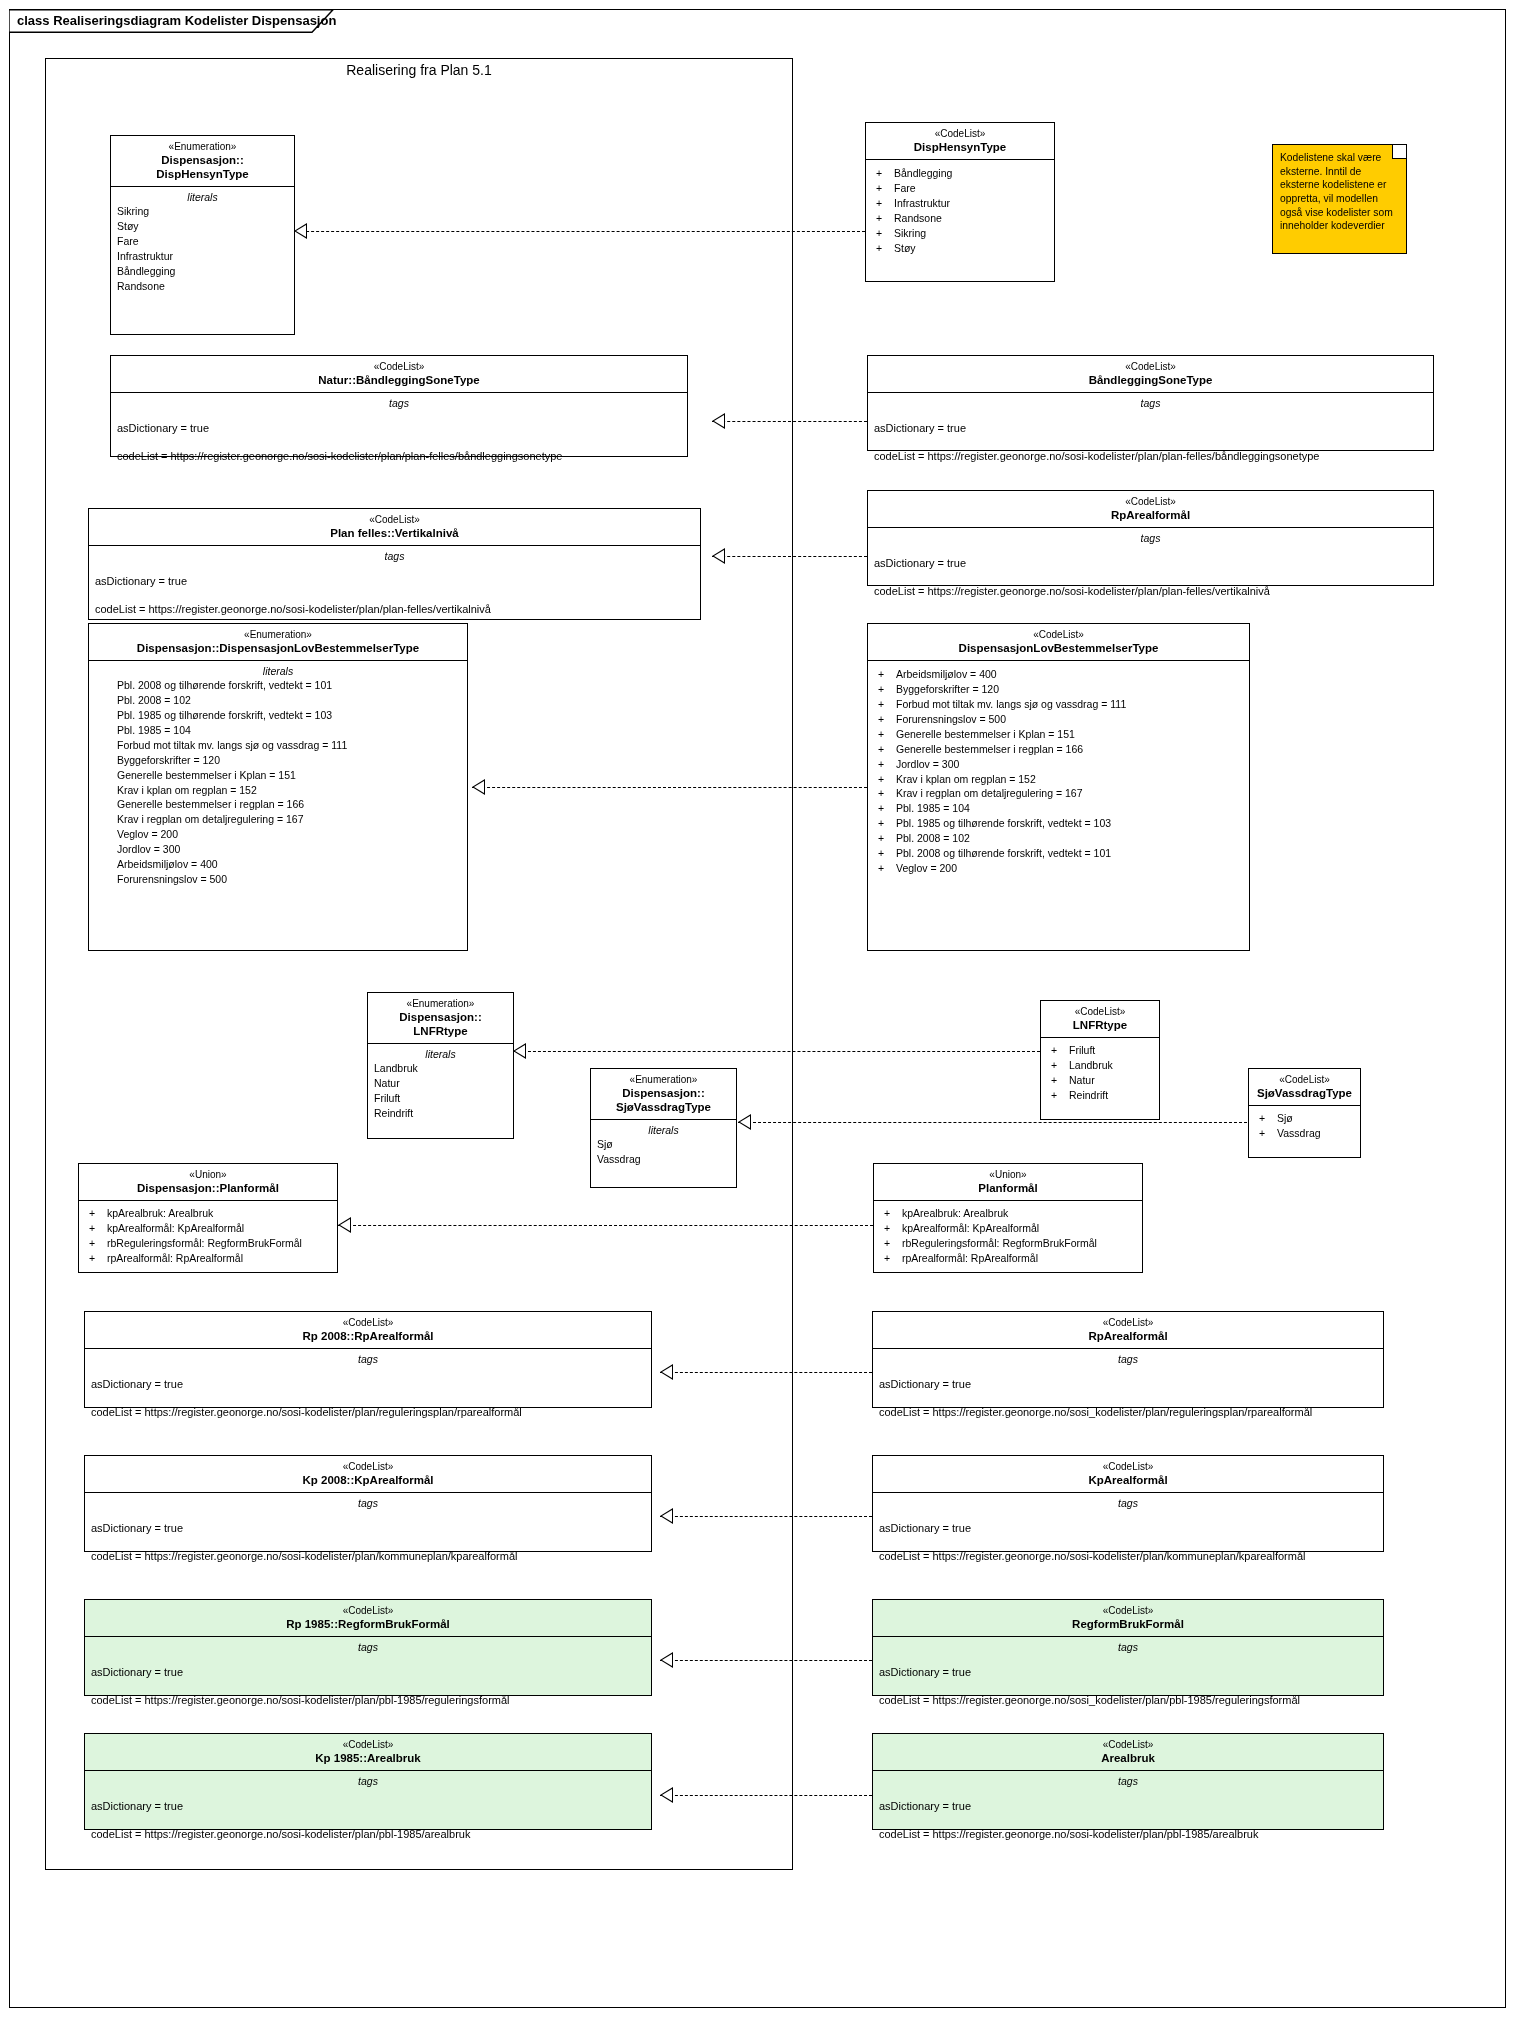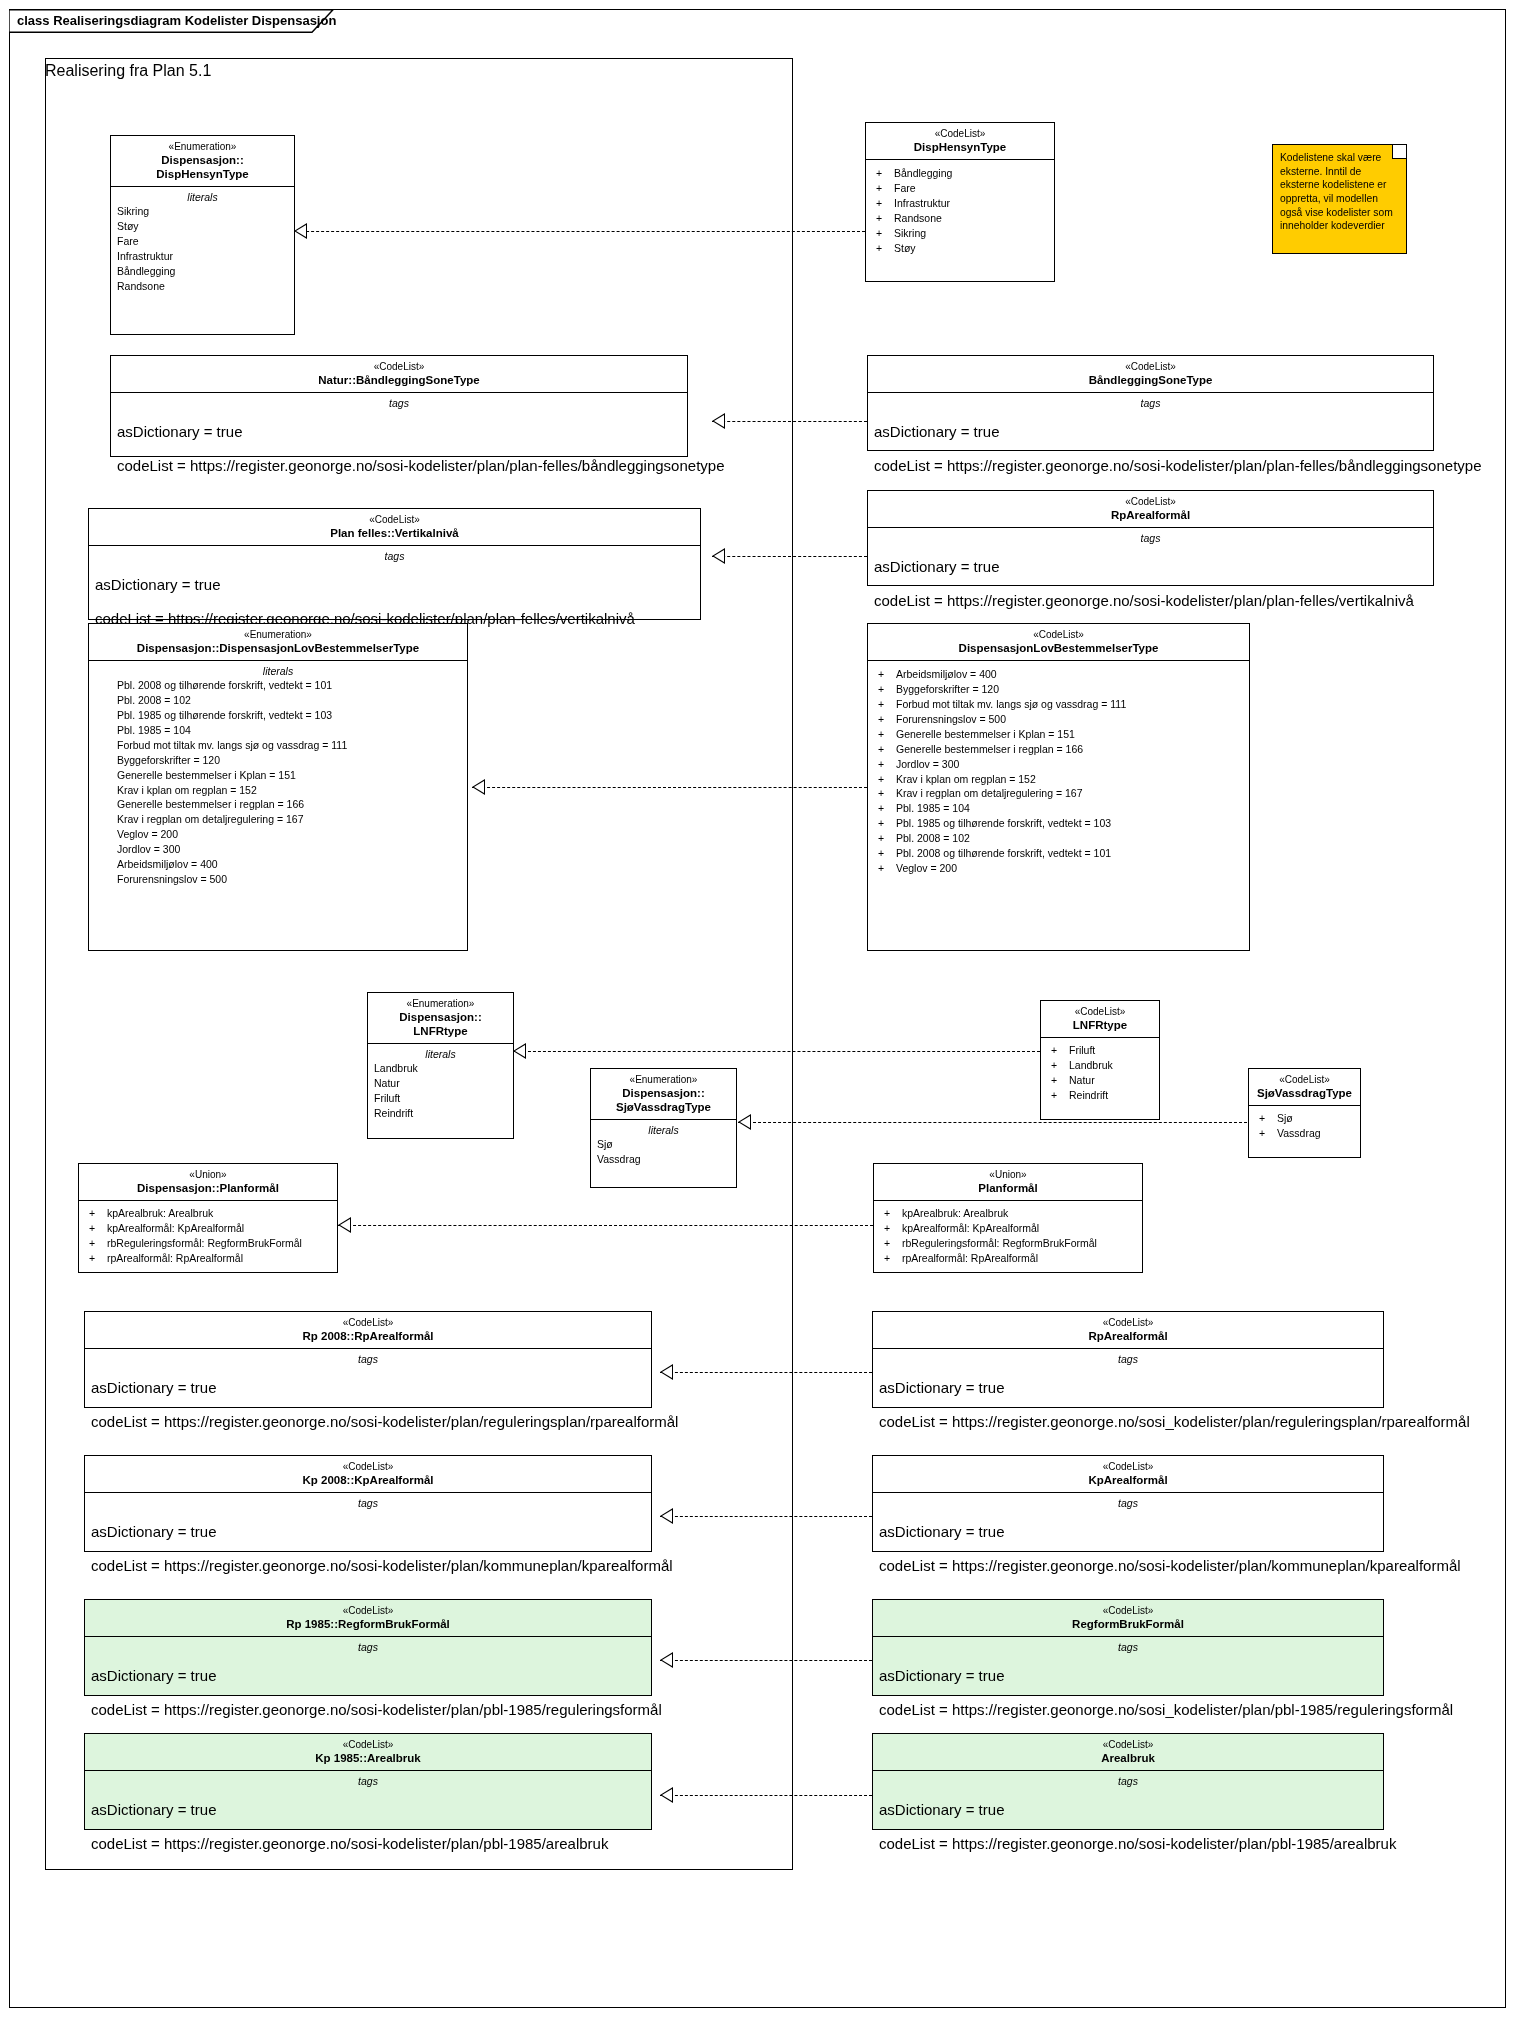--- a/index.html
+++ b/index.html
@@ -51,21 +51,22 @@
     left:45px; top:58px;
     width:748px; height:1812px;
     border:1.1px solid #000;
     box-sizing:border-box;
     background:transparent;
   }
   .inner-frame-label{
     position:absolute;
     left:45px; top:62px;
     width:748px;
-    font-size:16px;
+    text-align:center;
+    font-size:14px;
     z-index:3;
   }
 
   
   .node{
     position:absolute;
     box-sizing:border-box;
     border:1.2px solid #000;
     background:#ffffff;
     z-index:6;
@@ -124,21 +125,21 @@
     flex:0 0 22px;
     text-align:left;
     padding-left:4px;
     box-sizing:border-box;
   }
   .attr-list li .txt{ flex:1 1 auto; }
   .tag-list{
     list-style:none;margin:0;padding:0;
   }
   .tag-list li{
-    font-size:15px;
+    font-size:11px;
     line-height:1.42;
     white-space:nowrap;
     margin-top:12px;
   }
 
   
   .note{
     position:absolute;
     box-sizing:border-box;
     background:#FFCC00;

